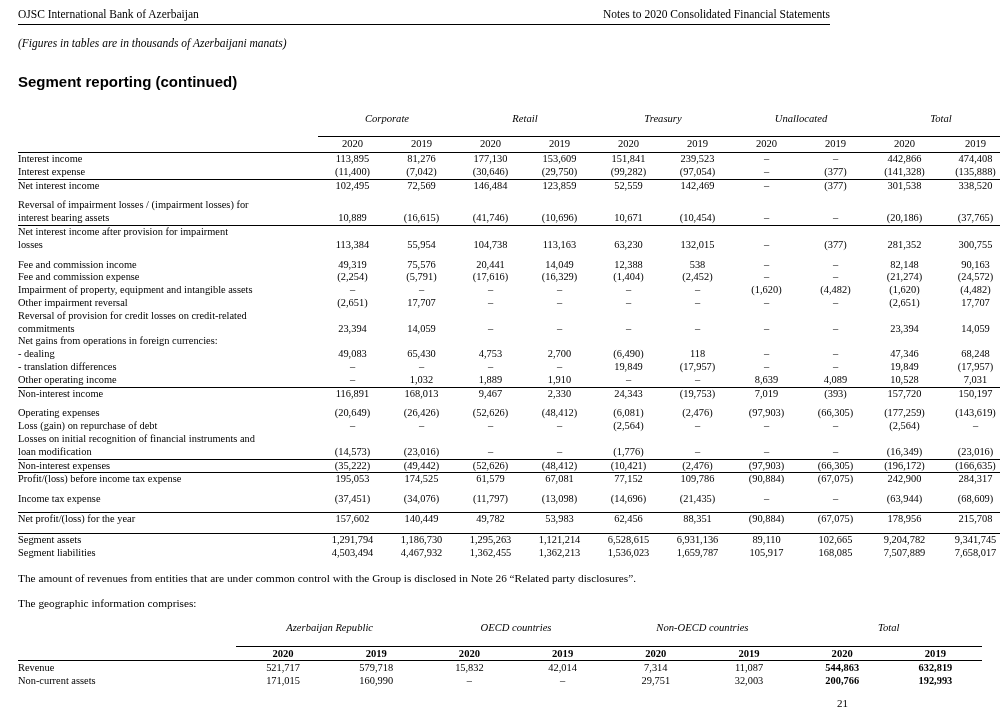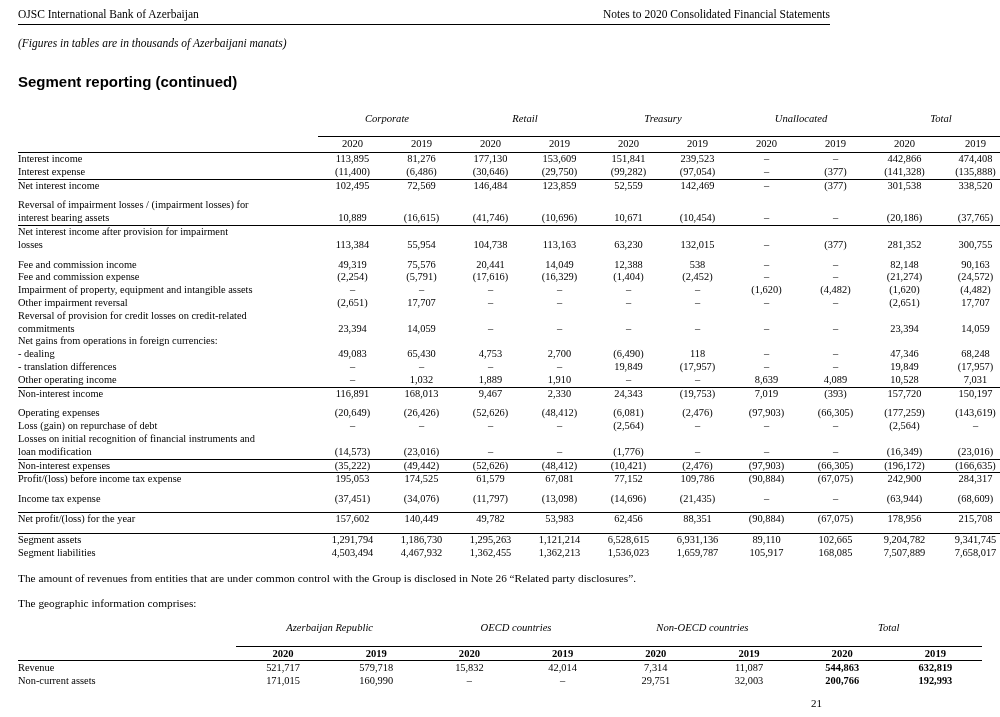--- a/index.html
+++ b/index.html
@@ -113,21 +113,21 @@
     text-align: center;
     white-space: nowrap;
     line-height: 1.25;
   }
   table.geo td.lbl { text-align: left; }
   col.g-lbl { width: 218px; }
   col.g-num { width: 93px; }
 
   .pageno {
     position: absolute;
-    right: 26px;
+    right: 0;
     bottom: 8px;
     font-size: 11px;
   }
 </style>
 </head>
 <body>
 
 <div class="page">
 
   <div class="runhead">
@@ -196,21 +196,21 @@
           <td class="num">151,841</td>
           <td class="num">239,523</td>
           <td class="num">–</td>
           <td class="num">–</td>
           <td class="num">442,866</td>
           <td class="num">474,408</td>
         </tr>
         <tr class="">
           <td class="lbl">Interest expense</td>
           <td class="num">(11,400)</td>
-          <td class="num">(6,486)</td>
+          <td class="num">(7,042)</td>
           <td class="num">(30,646)</td>
           <td class="num">(29,750)</td>
           <td class="num">(99,282)</td>
           <td class="num">(97,054)</td>
           <td class="num">–</td>
           <td class="num">(377)</td>
           <td class="num">(141,328)</td>
           <td class="num">(135,888)</td>
         </tr>
         <tr class="topline b">

